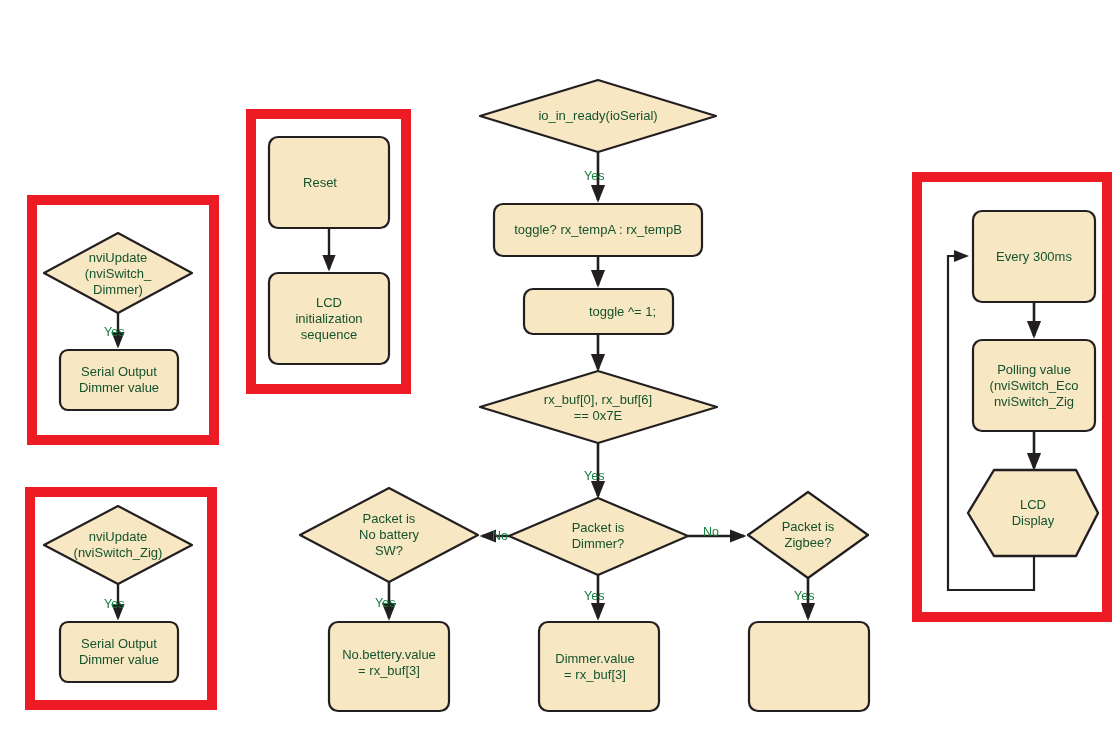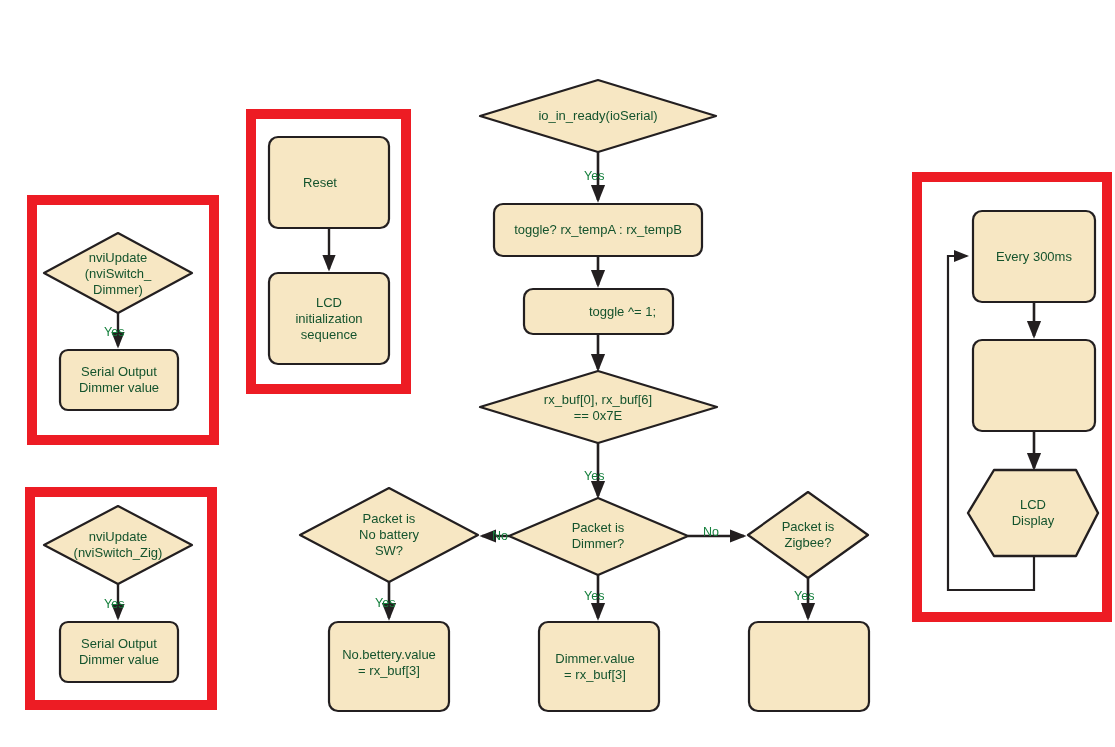--- a/index.html
+++ b/index.html
@@ -150,16 +150,19 @@
   <div class="edge-label" style="left:375px; top:596px;">Yes</div>
   <div class="edge-label" style="left:584px; top:589px;">Yes</div>
   <div class="edge-label" style="left:794px; top:589px;">Yes</div>
 
   <div class="node-label" style="left:329px; top:618px; width:120px; height:89px;">No.bettery.value
 = rx_buf[3]</div>
   <div class="node-label" style="left:539px; top:622px; width:112px; height:89px;">Dimmer.value
 = rx_buf[3]</div>
 
   <div class="node-label" style="left:973px; top:211px; width:122px; height:91px;">Every 300ms</div>
+  <div class="node-label" style="left:968px; top:340px; width:132px; height:91px;">Polling value
+(nviSwitch_Eco
+nviSwitch_Zig</div>
   <div class="node-label" style="left:978px; top:470px; width:110px; height:86px;">LCD
 Display</div>
 
 </div>
 
 </body></html>

